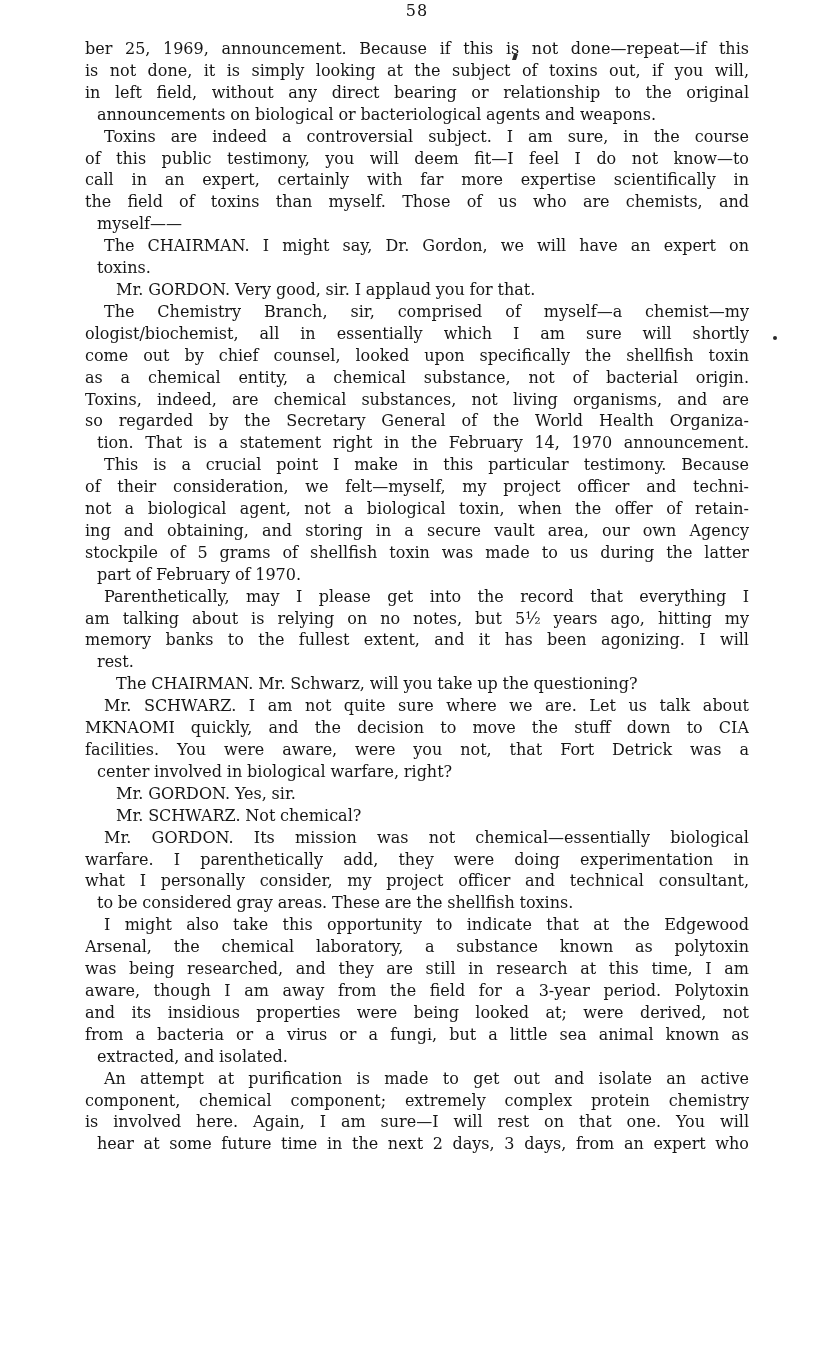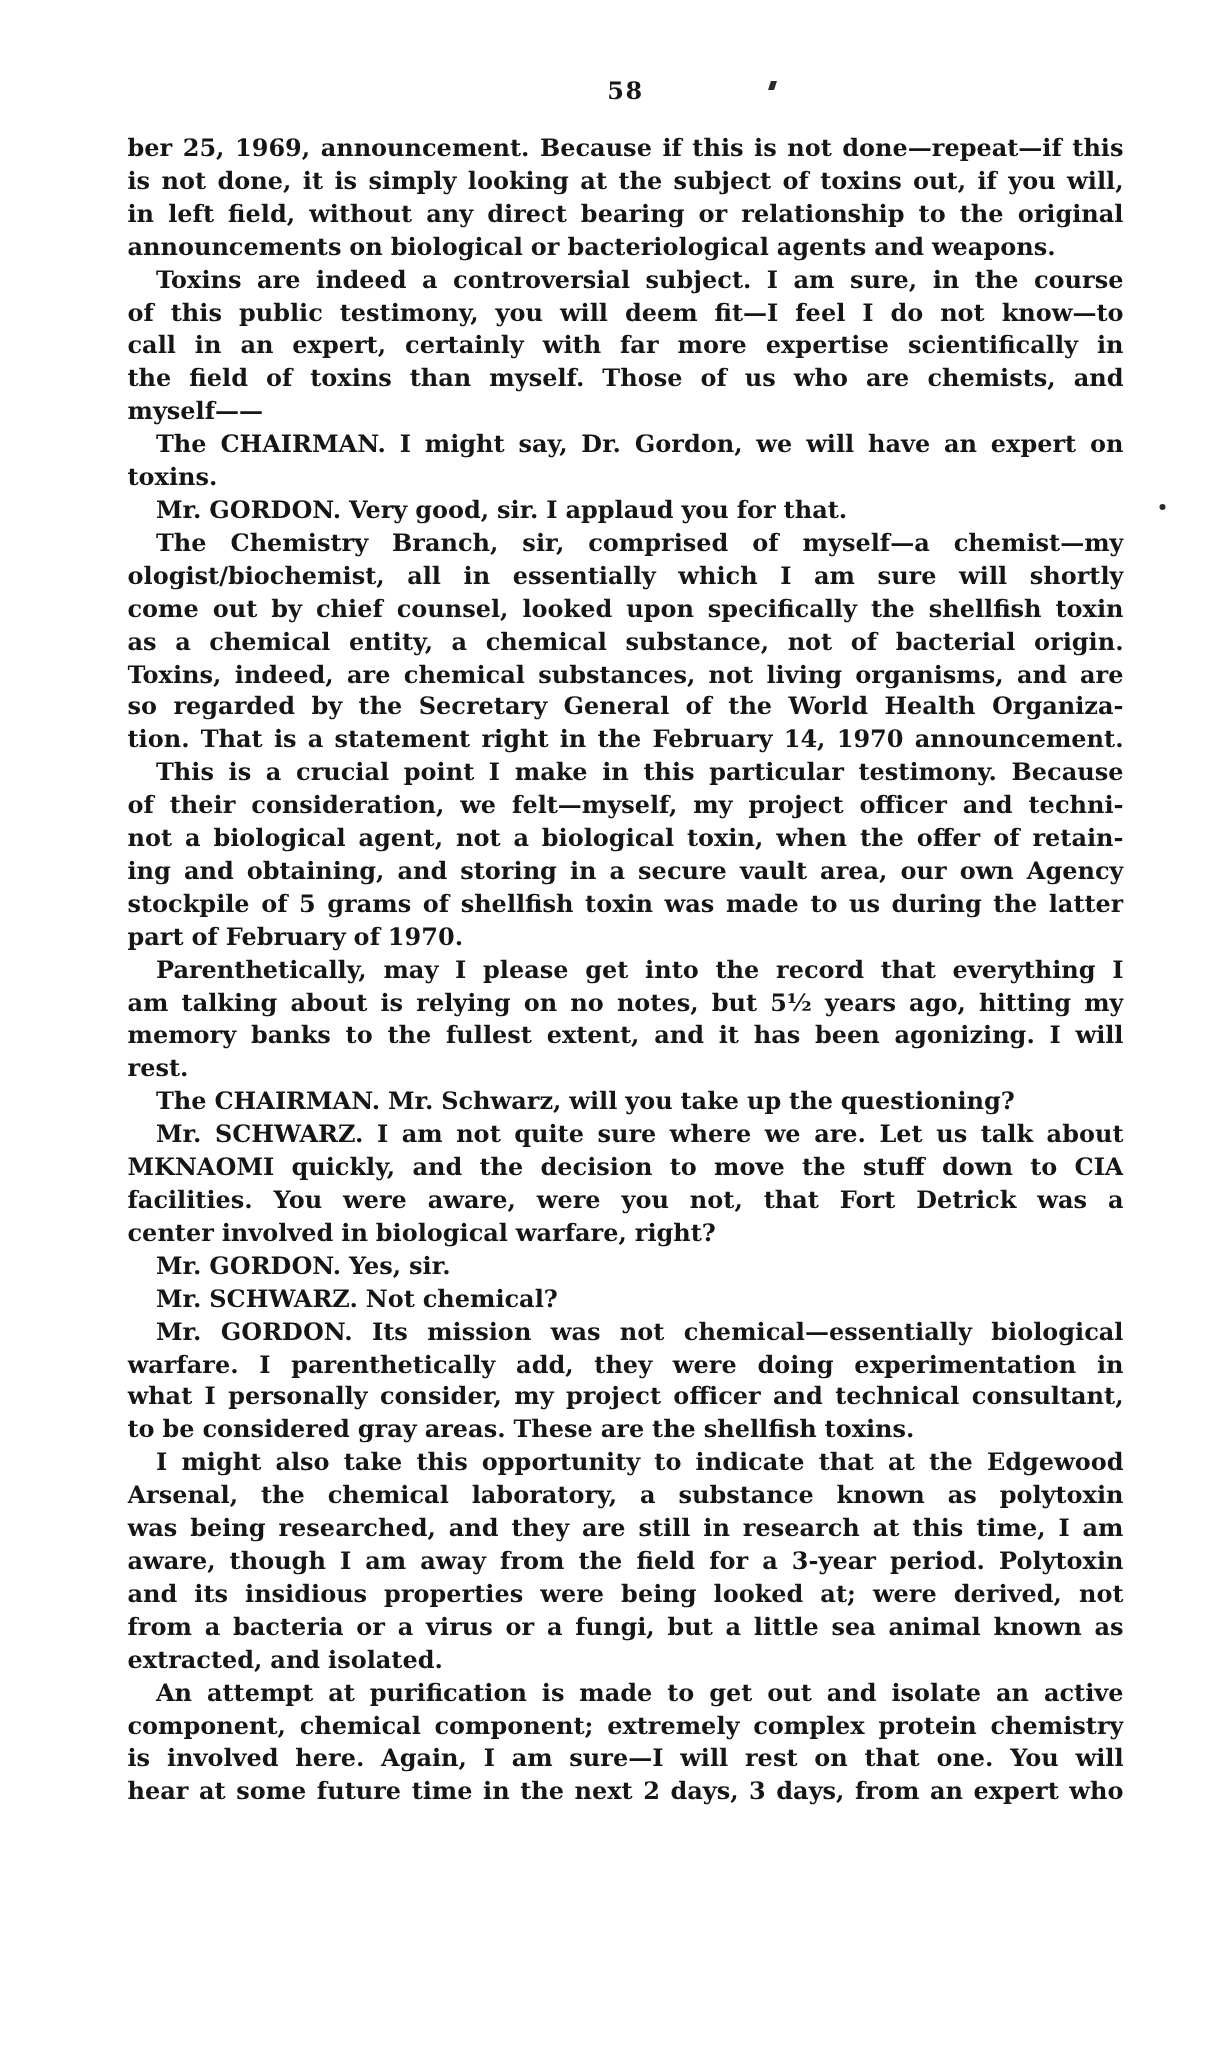--- a/index.html
+++ b/index.html
@@ -9,22 +9,20 @@
   }
   .page {
     position: relative;
     width: 814px;
     height: 1363px;
     background: #ffffff;
     overflow: hidden;
     font-family: "DejaVu Serif", serif;
     color: #161616;
     box-sizing: border-box;
-    padding-top: 50px;
-    font-weight: bold;
   }
   .page-number {
     width: 664px;
     margin-left: 85px;
     margin-bottom: 16px;
     text-align: center;
     font-size: 16px;
     line-height: 22px;
     letter-spacing: 1px;
   }
@@ -40,20 +38,21 @@
     font-size: 16px;
     line-height: 21.9px;
     max-height: 22px;
     overflow: hidden;
     text-align: justify;
     text-align-last: justify;
     word-spacing: -0.3px;
   }
   .para .line:last-child {
     text-align-last: left;
+    margin-left: 12px;
   }
   .para.fill-last .line:last-child {
     text-align-last: justify;
   }
   .para.indent .line:first-child {
     text-indent: 19px;
   }
   .speck {
     position: absolute;
     background: #2a2a2a;

